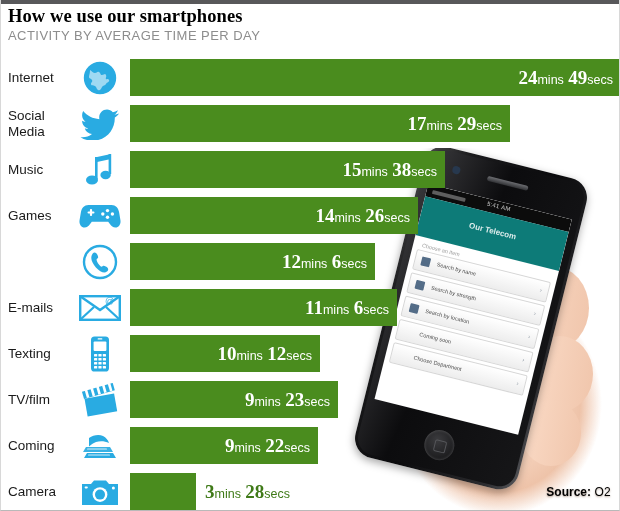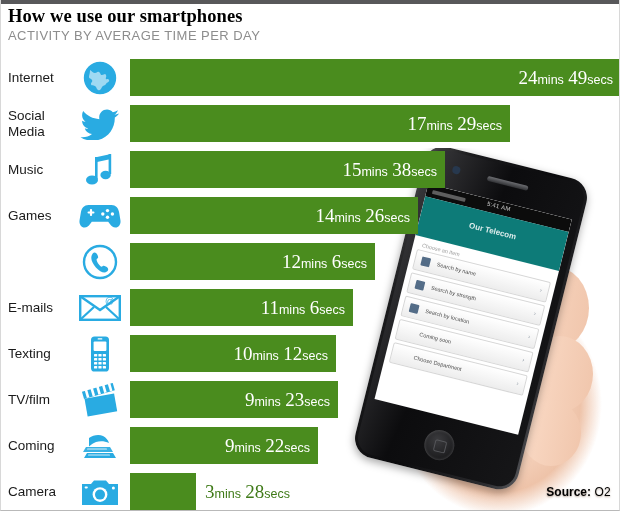--- a/index.html
+++ b/index.html
@@ -284,21 +284,21 @@
     right: 8px;
     white-space: nowrap;
     color: #ffffff;
   }
   .bar-value.outside {
     color: #3f7a18;
     right: auto;
   }
   .v-num {
     font-family: "Liberation Serif", serif;
-    font-weight: normal;
+    font-weight: bold;
     font-size: 19px;
   }
   .v-unit {
     font-family: "Liberation Sans", sans-serif;
     font-weight: normal;
     font-size: 12.5px;
   }
 </style>
 </head>
 <body>
@@ -466,21 +466,21 @@
     <div class="row">
       <div class="row-label">E-mails</div>
       <div class="row-icon">
         <svg width="42" height="30" viewBox="0 0 42 30">
             <rect x="1.2" y="3.2" width="39.6" height="23.6" fill="#ffffff" stroke="#29abe2" stroke-width="2.4"></rect>
             <path d="M1.2 3.2 L21 17 L40.8 3.2" fill="none" stroke="#29abe2" stroke-width="2.4"></path>
             <path d="M1.2 26.8 L15 14 M40.8 26.8 L27 14" fill="none" stroke="#29abe2" stroke-width="2.2"></path>
             <text x="26" y="10.5" font-family="Liberation Sans, sans-serif" font-size="9" fill="#29abe2">@</text>
           </svg>
       </div>
-      <div class="bar" style="width:223px">
+      <div class="bar" style="width:267px">
         <div class="bar-value">
           <span class="v-num">11</span><span class="v-unit">mins</span>
           <span class="v-num">6</span><span class="v-unit">secs</span>
         </div>
       </div>
     </div>
 
     <div class="row">
       <div class="row-label">Texting</div>
       <div class="row-icon">
@@ -497,21 +497,21 @@
               <rect x="5" y="27" width="3.2" height="2.6" rx="0.6"></rect>
               <rect x="9.4" y="27" width="3.2" height="2.6" rx="0.6"></rect>
               <rect x="13.8" y="27" width="3.2" height="2.6" rx="0.6"></rect>
               <rect x="5" y="31" width="3.2" height="2.6" rx="0.6"></rect>
               <rect x="9.4" y="31" width="3.2" height="2.6" rx="0.6"></rect>
               <rect x="13.8" y="31" width="3.2" height="2.6" rx="0.6"></rect>
             </g>
             <rect x="8.6" y="3.2" width="4.8" height="1.4" rx="0.7" fill="#ffffff"></rect>
           </svg>
       </div>
-      <div class="bar" style="width:206px">
+      <div class="bar" style="width:190px">
         <div class="bar-value">
           <span class="v-num">10</span><span class="v-unit">mins</span>
           <span class="v-num">12</span><span class="v-unit">secs</span>
         </div>
       </div>
     </div>
 
     <div class="row">
       <div class="row-label">TV/film</div>
       <div class="row-icon">

